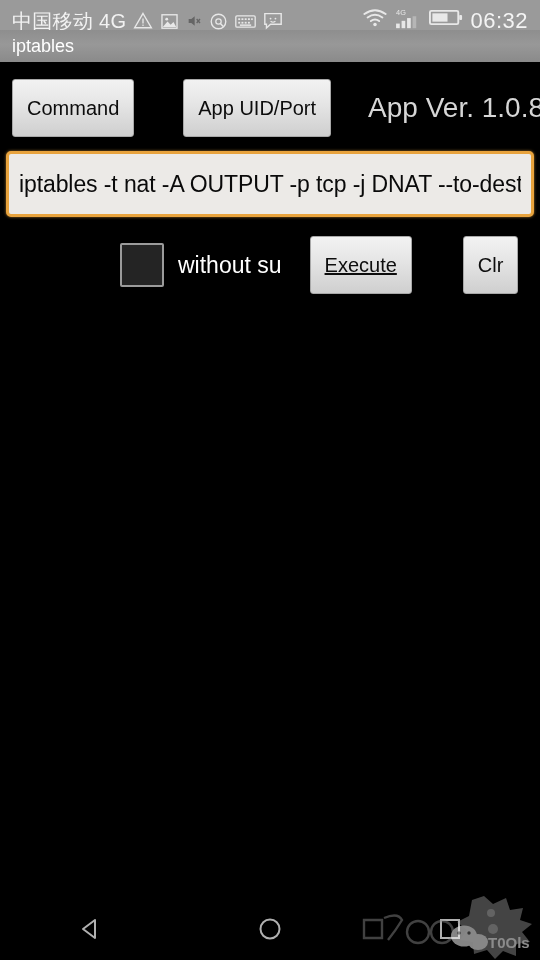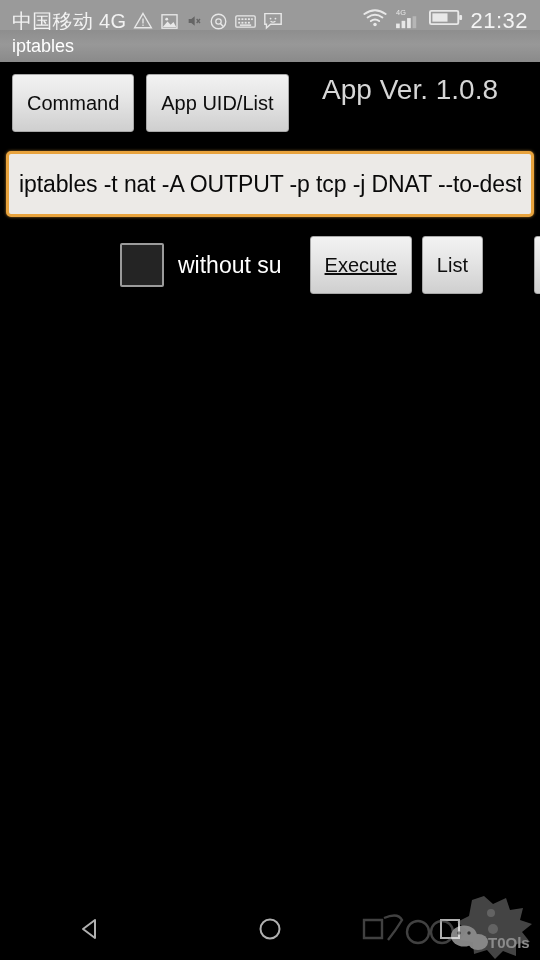--- a/index.html
+++ b/index.html
@@ -72,21 +72,23 @@
     font-size: 18px;
   }
 
   
   #toolbar-row {
     position: absolute;
     top: 74px; left: 0;
     width: 540px;
     height: 68px;
     display: flex;
+    align-items: center;
     padding-left: 12px;
+    gap: 37px;
   }
 
   .btn {
     background: linear-gradient(to bottom, #f2f2f2 0%, #e6e6e6 40%, #cfcfcf 100%);
     border: 1px solid #a8a8a8;
     border-radius: 3px;
     color: #0d0d0d;
     font-size: 20px;
     font-family: "Liberation Sans", sans-serif;
     padding: 0 14px;
@@ -265,43 +267,42 @@
         <rect x="14" y="11" width="4" height="11" fill="#efefef"></rect>
         <rect x="20" y="9" width="4" height="13" fill="#b9b9b9"></rect>
       </svg>
 
       <svg class="sicon" width="34" height="19" viewBox="0 0 36 20">
         <rect x="1" y="3" width="30" height="14" rx="1.5" fill="none" stroke="#efefef" stroke-width="2"></rect>
         <rect x="3.6" y="5.6" width="16" height="8.8" fill="#efefef"></rect>
         <rect x="32" y="7.4" width="3" height="5.2" rx="1" fill="#efefef"></rect>
       </svg>
 
-      <span class="clock">21:32</span>
+      <span class="clock">06:32</span>
     </div>
   </div>
 
   <div id="title-bar">
     <span class="title">iptables</span>
   </div>
 
   <div id="toolbar-row">
     <div class="btn" id="btn-command">Command</div>
-    <div class="btn" id="btn-app-uid">App UID/List</div>
+    <div class="btn" id="btn-app-uid">App UID/Port</div>
     <span class="app-version">App Ver. 1.0.8</span>
   </div>
 
   <div id="cmd-wrap">
     <input id="cmd-input" type="text" spellcheck="false" value="iptables -t nat -A OUTPUT -p tcp -j DNAT --to-destination" style="">
   </div>
 
   <div id="controls-row">
     <div id="checkbox-su"></div>
     <span id="label-su">without su</span>
     <div class="btn" id="btn-execute">Execute</div>
-    <div class="btn" id="btn-list">List</div>
     <div class="btn" id="btn-clr">Clr</div>
   </div>
 
   <div id="nav-bar">
     <div class="nav-btn">
       <svg width="30" height="30" viewBox="0 0 30 30">
         <path d="M20 6 L8 15 L20 24 Z" fill="none" stroke="#b0b0b0" stroke-width="2" stroke-linejoin="round"></path>
       </svg>
     </div>
     <div class="nav-btn">

